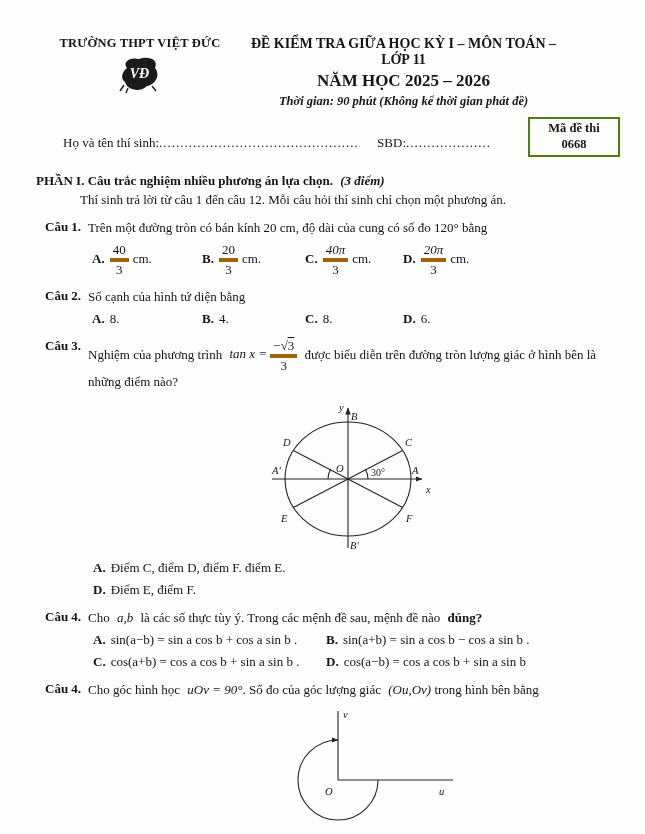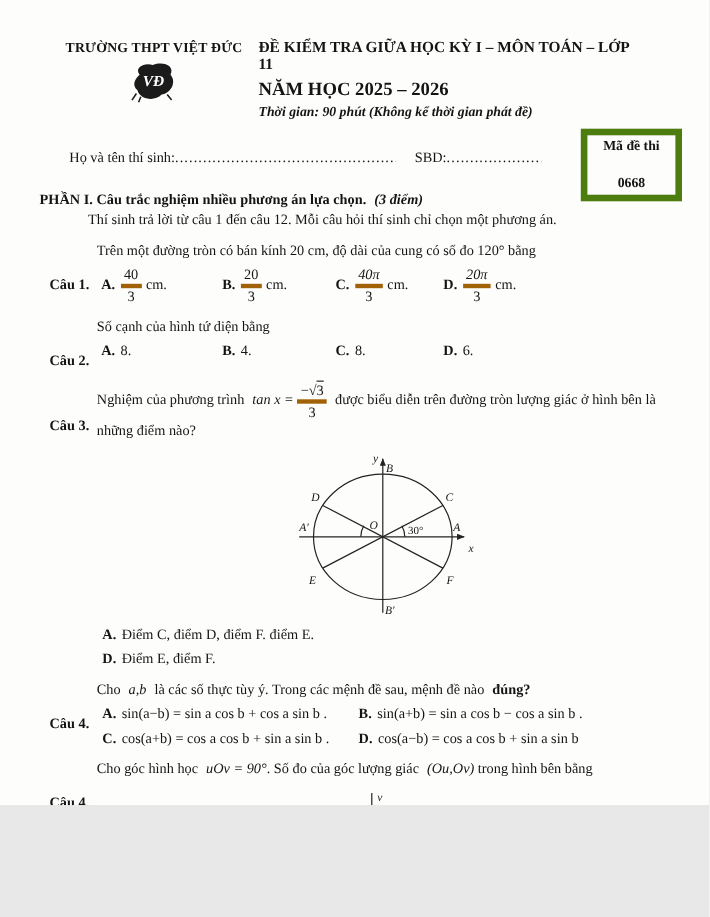--- a/index.html
+++ b/index.html
@@ -1,51 +1,51 @@
 <!DOCTYPE html>
 <html><head>
 <meta charset="utf-8">
 <style>
   * { margin:0; padding:0; box-sizing:border-box; }
   html,body { background:#e8e8e8; }
   body { width:645px; font-family:"Liberation Serif", serif; color:#141414; }
-  .page { width:645px; height:732px; background:#fdfdfc; padding:36px 25px 0 45px; overflow:hidden; position:relative; }
+  .page { width:645px; height:834px; background:#fdfdfc; padding:36px 25px 0 45px; overflow:hidden; position:relative; }
 
   
   .header { display:flex; }
   .header-left { width:190px; text-align:center; flex:none; }
   .school { font-weight:bold; font-size:12.5px; letter-spacing:.2px; white-space:nowrap; }
   .logo { margin:4px auto 0; width:44px; height:40px; }
   .logo svg { display:block; }
   .logo-text { font:bold italic 14px "Liberation Serif", serif; fill:#fff; }
-  .header-center { flex:1; text-align:left; padding-right:48px; }
+  .header-center { flex:1; text-align:center; padding-right:48px; }
   .title { font-weight:bold; font-size:14px; }
   .year { font-weight:bold; font-size:17px; margin-top:3px; }
   .time { font-style:italic; font-weight:bold; font-size:12.5px; margin-top:3px; }
 
   
   .name-row { display:flex; align-items:baseline; margin-top:26px; padding-right:128px; position:relative; font-size:13px; white-space:nowrap; }
   .nm { margin-left:18px; flex:none; }
   .dots-long { flex:1; overflow:hidden; letter-spacing:1px; }
   .sbd-lbl { margin-left:17px; flex:none; }
   .dots-short { width:86px; overflow:hidden; letter-spacing:1px; flex:none; }
-  .code-box { position:absolute; right:0; top:-18px; width:92px; border:6px solid #4d7c0f; text-align:center; padding:2px 0 3px; background:#fdfdfc; }
+  .code-box { position:absolute; right:0; top:-18px; width:92px; border:2px solid #4d7c0f; text-align:center; padding:2px 0 3px; background:#fdfdfc; }
   .code-lbl { font-weight:bold; font-size:12.5px; }
-  .code-val { font-weight:bold; font-size:12.5px; margin-top:19px; }
+  .code-val { font-weight:bold; font-size:12.5px; margin-top:1px; }
 
   
   .part-heading { margin:22px 0 0 -9px; font-size:13px; }
   .b { font-weight:bold; }
   .bi { font-weight:bold; font-style:italic; }
   .mi { font-style:italic; }
   .instruction { margin:3px 0 0 35px; font-size:13px; }
 
   
   .question { display:grid; grid-template-columns:43px 1fr; margin-top:11px; font-size:13px; }
-  .q-label { font-weight:bold; white-space:nowrap;margin-top:32px; }
+  .q-label { font-weight:bold; white-space:nowrap; }
   .q-body { min-width:0; }
   .q-text { line-height:1.45; }
   .gap { margin-left:4px; }
   .pad { margin:0 4px; }
 
   .opts { display:grid; margin-top:4px; }
   .opts4 { grid-template-columns:110px 103px 98px auto; margin-left:4px; }
   .opts2 { grid-template-columns:233px auto; row-gap:24px; margin-left:5px; }
   .opts2 + .opts2 { margin-top:6px; }
   .opt { white-space:nowrap; }

